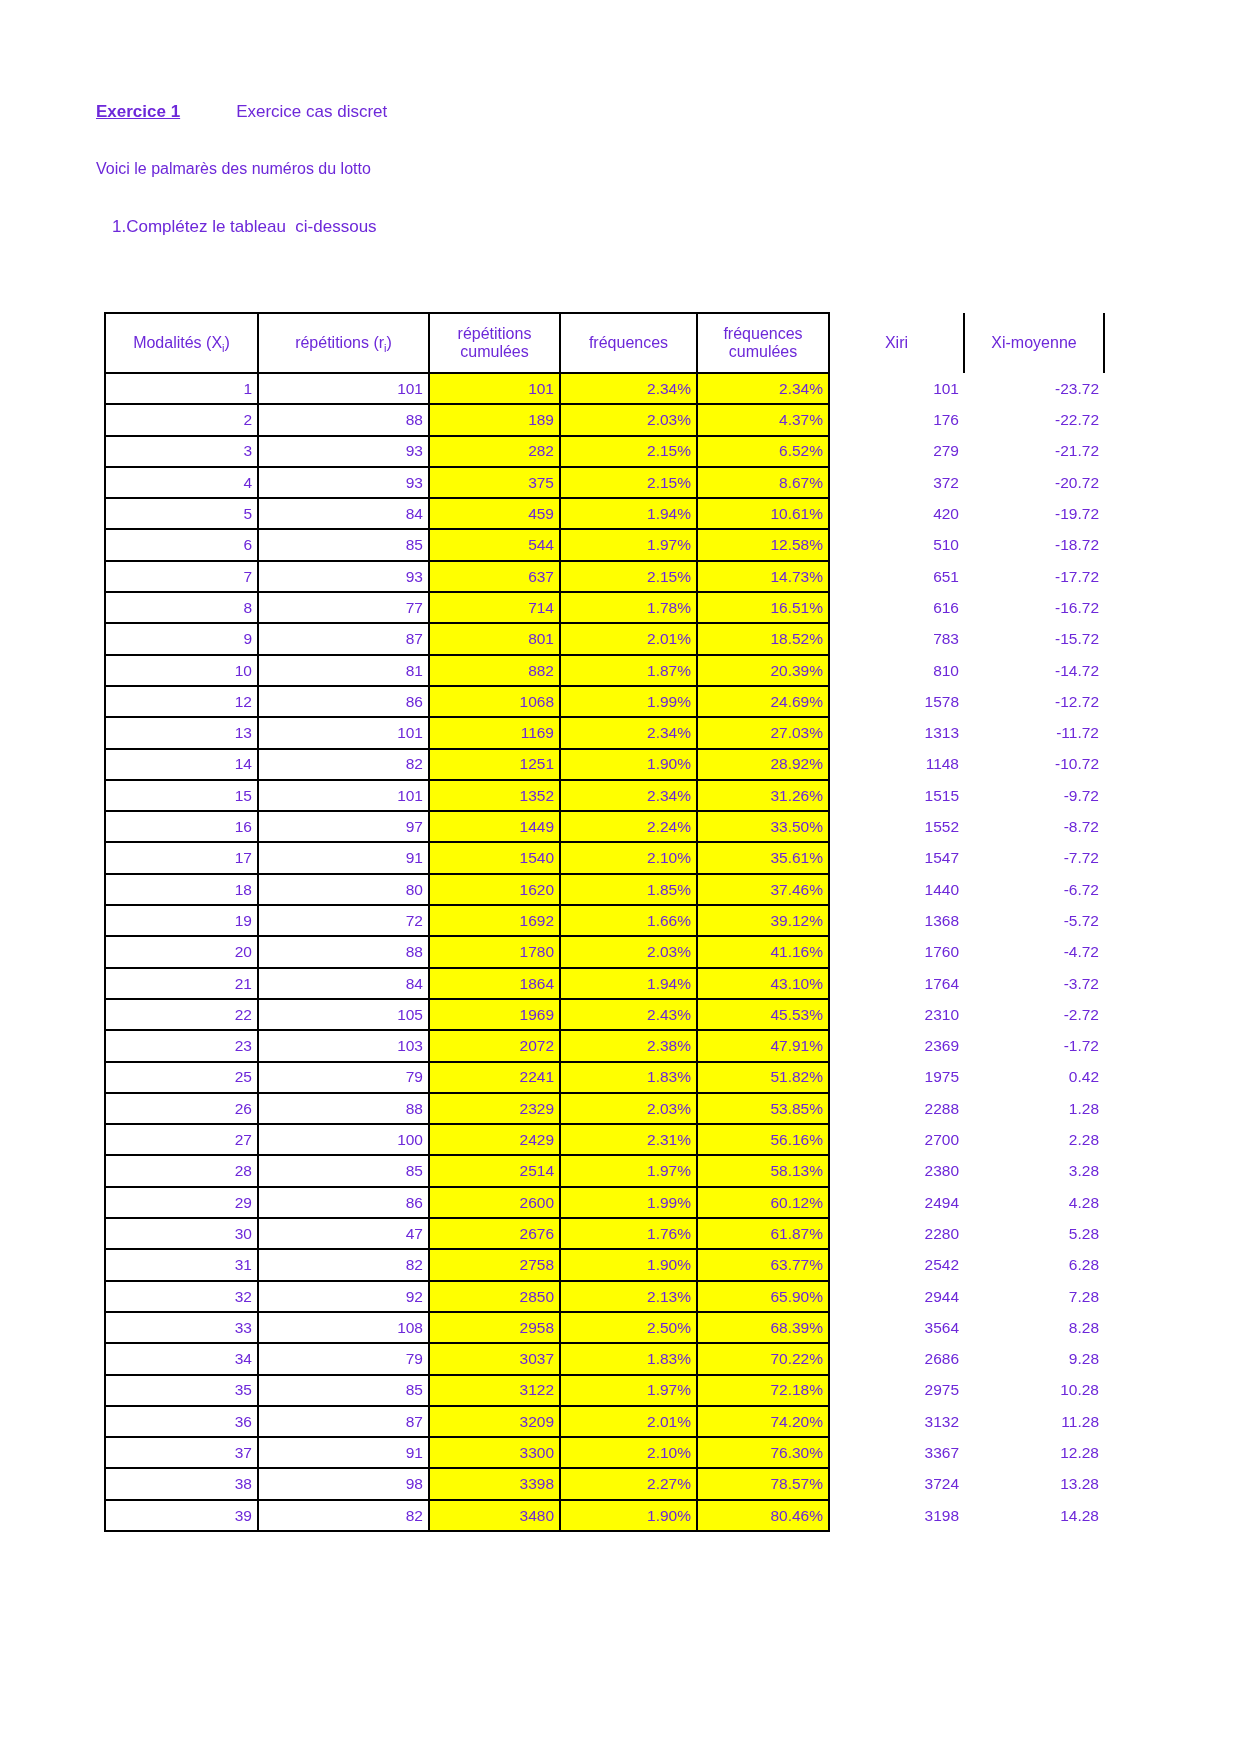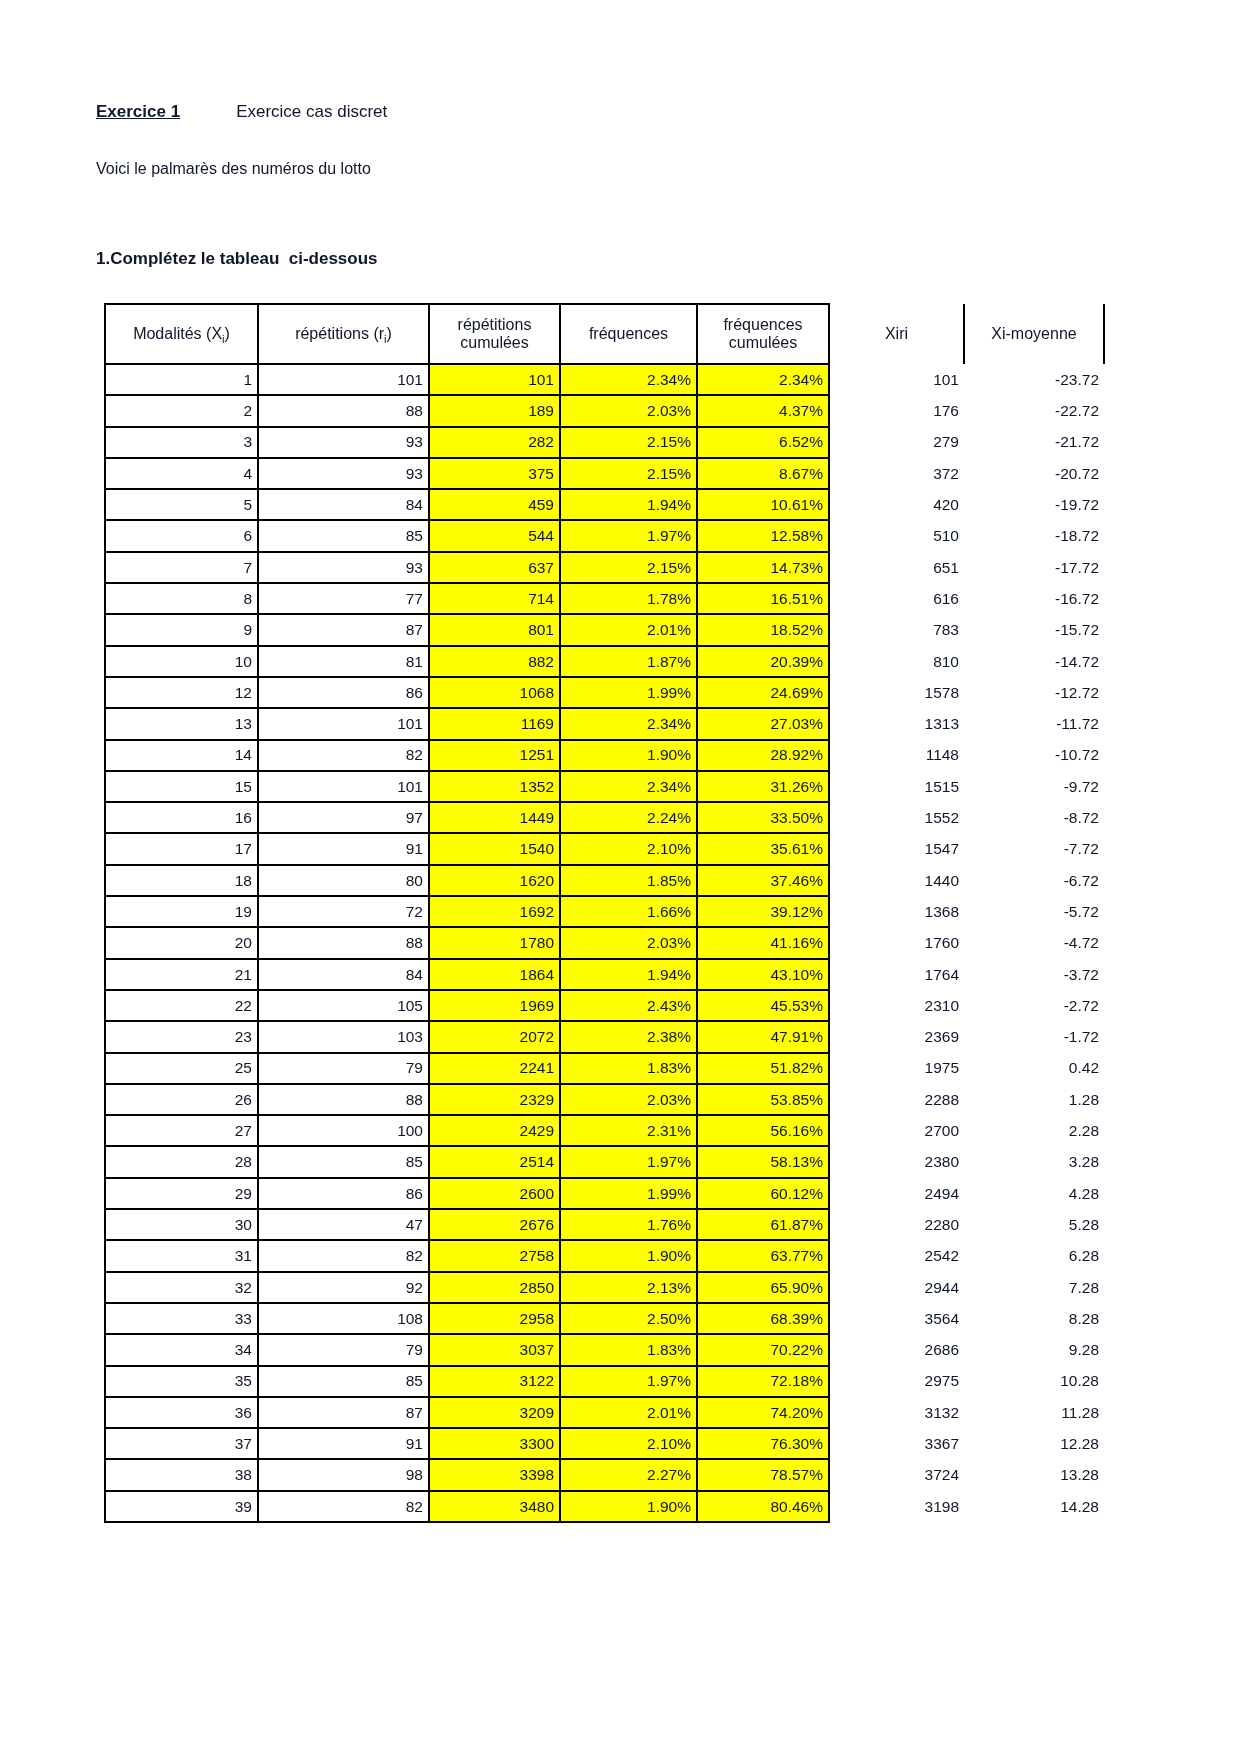--- a/index.html
+++ b/index.html
@@ -2,31 +2,31 @@
 <html><head>
 <meta charset="utf-8">
 <style>
   html,body{margin:0;padding:0;background:#ffffff;}
   .doc{
     position:relative;
     width:1241px;
     height:1754px;
     background:#ffffff;
     font-family:"Liberation Sans", sans-serif;
-    color:#0f172a;
+    color:#6d28d9;
     overflow:hidden;
   }
   .title-line{position:absolute;left:96px;top:102px;font-size:17px;white-space:pre;}
   .title-main{font-weight:bold;text-decoration:underline;}
   .title-sub{margin-left:56px;font-weight:normal;}
   .intro{position:absolute;left:96px;top:160px;font-size:16px;}
-  .instruction{position:absolute;left:96px;top:217px;font-size:17px;font-weight:bold;white-space:pre;margin-top:32px;}
+  .instruction{position:absolute;left:112px;top:217px;font-size:17px;font-weight:normal;white-space:pre;}
 
   table.main{
-    position:absolute;left:104px;top:303px;
+    position:absolute;left:104px;top:312px;
     border-collapse:collapse;
     table-layout:fixed;
     font-size:15.5px;
     padding-left:16px;
   }
   table.main th{
     font-weight:normal;
     font-size:16px;
     text-align:center;
     vertical-align:middle;

